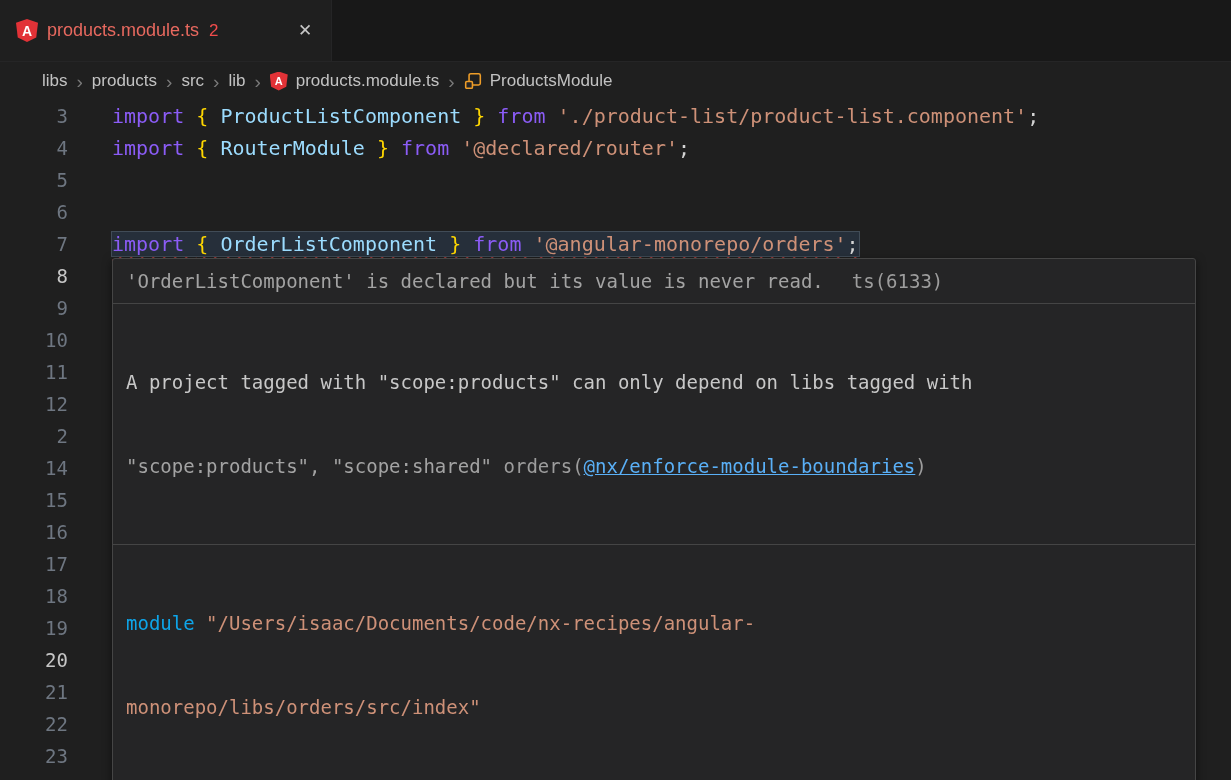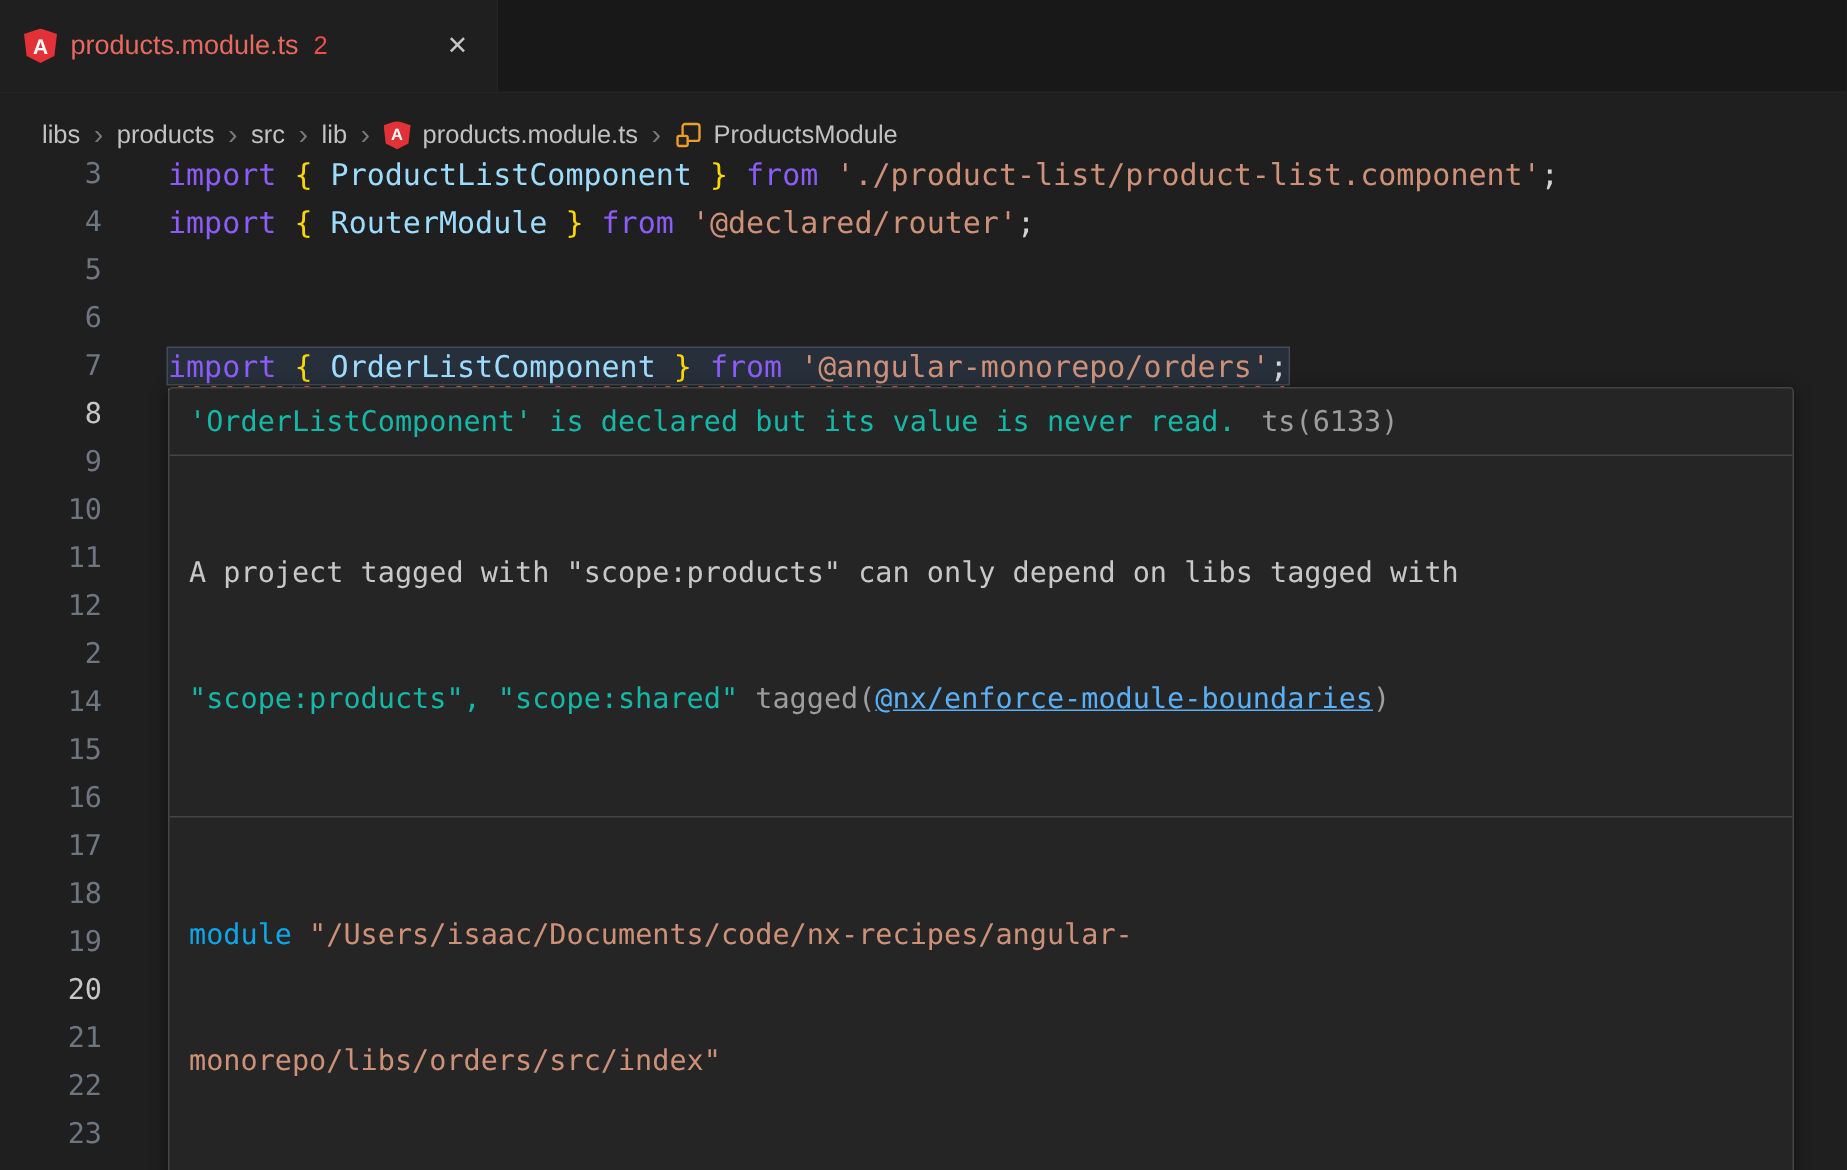--- a/index.html
+++ b/index.html
@@ -13,21 +13,21 @@
   .ng-icon{width:22px;height:23px;background:#e23237;flex:none;
        clip-path:polygon(50% 0,100% 16%,92% 80%,50% 100%,8% 80%,0 16%);
        display:flex;align-items:center;justify-content:center;color:#fff;font-weight:bold;font-size:14px}
   .ng-icon.small{width:18px;height:19px;font-size:11px}
   .tab-label{font-size:18px;color:#e8695f;white-space:nowrap}
   .tab-badge{font-size:17px;color:#f14c4c;margin-left:1px}
   .tab-close{margin-left:auto;color:#c5c5c5;font-size:17px;width:28px;height:28px;border-radius:5px;
        display:flex;align-items:center;justify-content:center;cursor:pointer}
 
   
-  .breadcrumb{height:38px;display:flex;align-items:flex-end;padding-left:28px;gap:9px;
+  .breadcrumb{height:38px;display:flex;align-items:center;padding-left:42px;gap:9px;
        font-size:17px;color:#c2c2c2;background:#1f1f1f}
   .crumb{display:flex;align-items:center;gap:8px;cursor:pointer;white-space:nowrap}
   .crumb-sep{color:#7a7a7a;font-size:19px;line-height:1}
 
   
   .editor{position:relative;height:680px;cursor:text}
   .line-row{display:flex;height:32px;line-height:32px;
        font-family:"DejaVu Sans Mono",monospace;font-size:20px}
   .ln{width:68px;text-align:right;color:#6e7681;font-size:19px;flex:none;user-select:none}
   .ln.on{color:#c6c6c6}
@@ -51,21 +51,21 @@
   .blame{color:#6e7681;margin-left:66px}
   .guide{position:absolute;width:1px;background:#3b3b3b}
 
   
   .hover{position:absolute;left:112px;top:158px;width:1084px;background:#252526;
        border:1px solid #454545;border-radius:3px;box-shadow:0 3px 10px rgba(0,0,0,.5);
        font-family:"DejaVu Sans Mono",monospace;font-size:19px;z-index:5;color:#c8c8c8}
   .hover .sec{padding:8px 13px;line-height:28px;white-space:pre}
   .hover .sep{height:1px;background:#454545}
   .hcode{color:#9d9d9d}
-  .hmsg{color:#14b8a6}
+  .hmsg{color:#a3a3a3}
   .hkw{color:#0ea5e9}
   .hstr{color:#ce9178}
   .hlink{color:#5ab0f7;text-decoration:underline;cursor:pointer}
 </style>
 </head>
 <body>
 
 <div class="tabbar">
   <div class="tab">
     <span class="ng-icon">
@@ -187,25 +187,25 @@
         <div class="ln">23</div>
         <div class="code"></div>
       </div>
     </div>
 
   <div class="guide" style="left:136px;top:384px;height:96px"></div>
   <div class="guide" style="left:160px;top:384px;height:64px"></div>
   <div class="guide" style="left:184px;top:384px;height:32px"></div>
 
   <div class="hover">
-    <div class="sec"><span class="hmsg">'OrderListComponent' is declared but its value is never read.</span><span class="hcode" style="margin-left:17px">ts(6133)</span></div>
+    <div class="sec"><span class="hmsg">'OrderListComponent' is declared but its value is never read.</span><span class="hcode" style="margin-left:28px">ts(6133)</span></div>
     <div class="sep"></div>
     <div class="sec">
       <div>A project tagged with "scope:products" can only depend on libs tagged with</div>
-      <div><span class="hmsg">"scope:products", "scope:shared" </span><span class="hcode">tagged(</span><a class="hlink">@nx/enforce-module-boundaries</a><span class="hcode">)</span></div>
+      <div><span class="hmsg">"scope:products", "scope:shared" </span><span class="hcode">orders(</span><a class="hlink">@nx/enforce-module-boundaries</a><span class="hcode">)</span></div>
     </div>
     <div class="sep"></div>
     <div class="sec">
       <div><span class="hkw">module </span><span class="hstr">"/Users/isaac/Documents/code/nx-recipes/angular-</span></div>
       <div><span class="hstr">monorepo/libs/orders/src/index"</span></div>
     </div>
 
   </div>
 </div>
 

